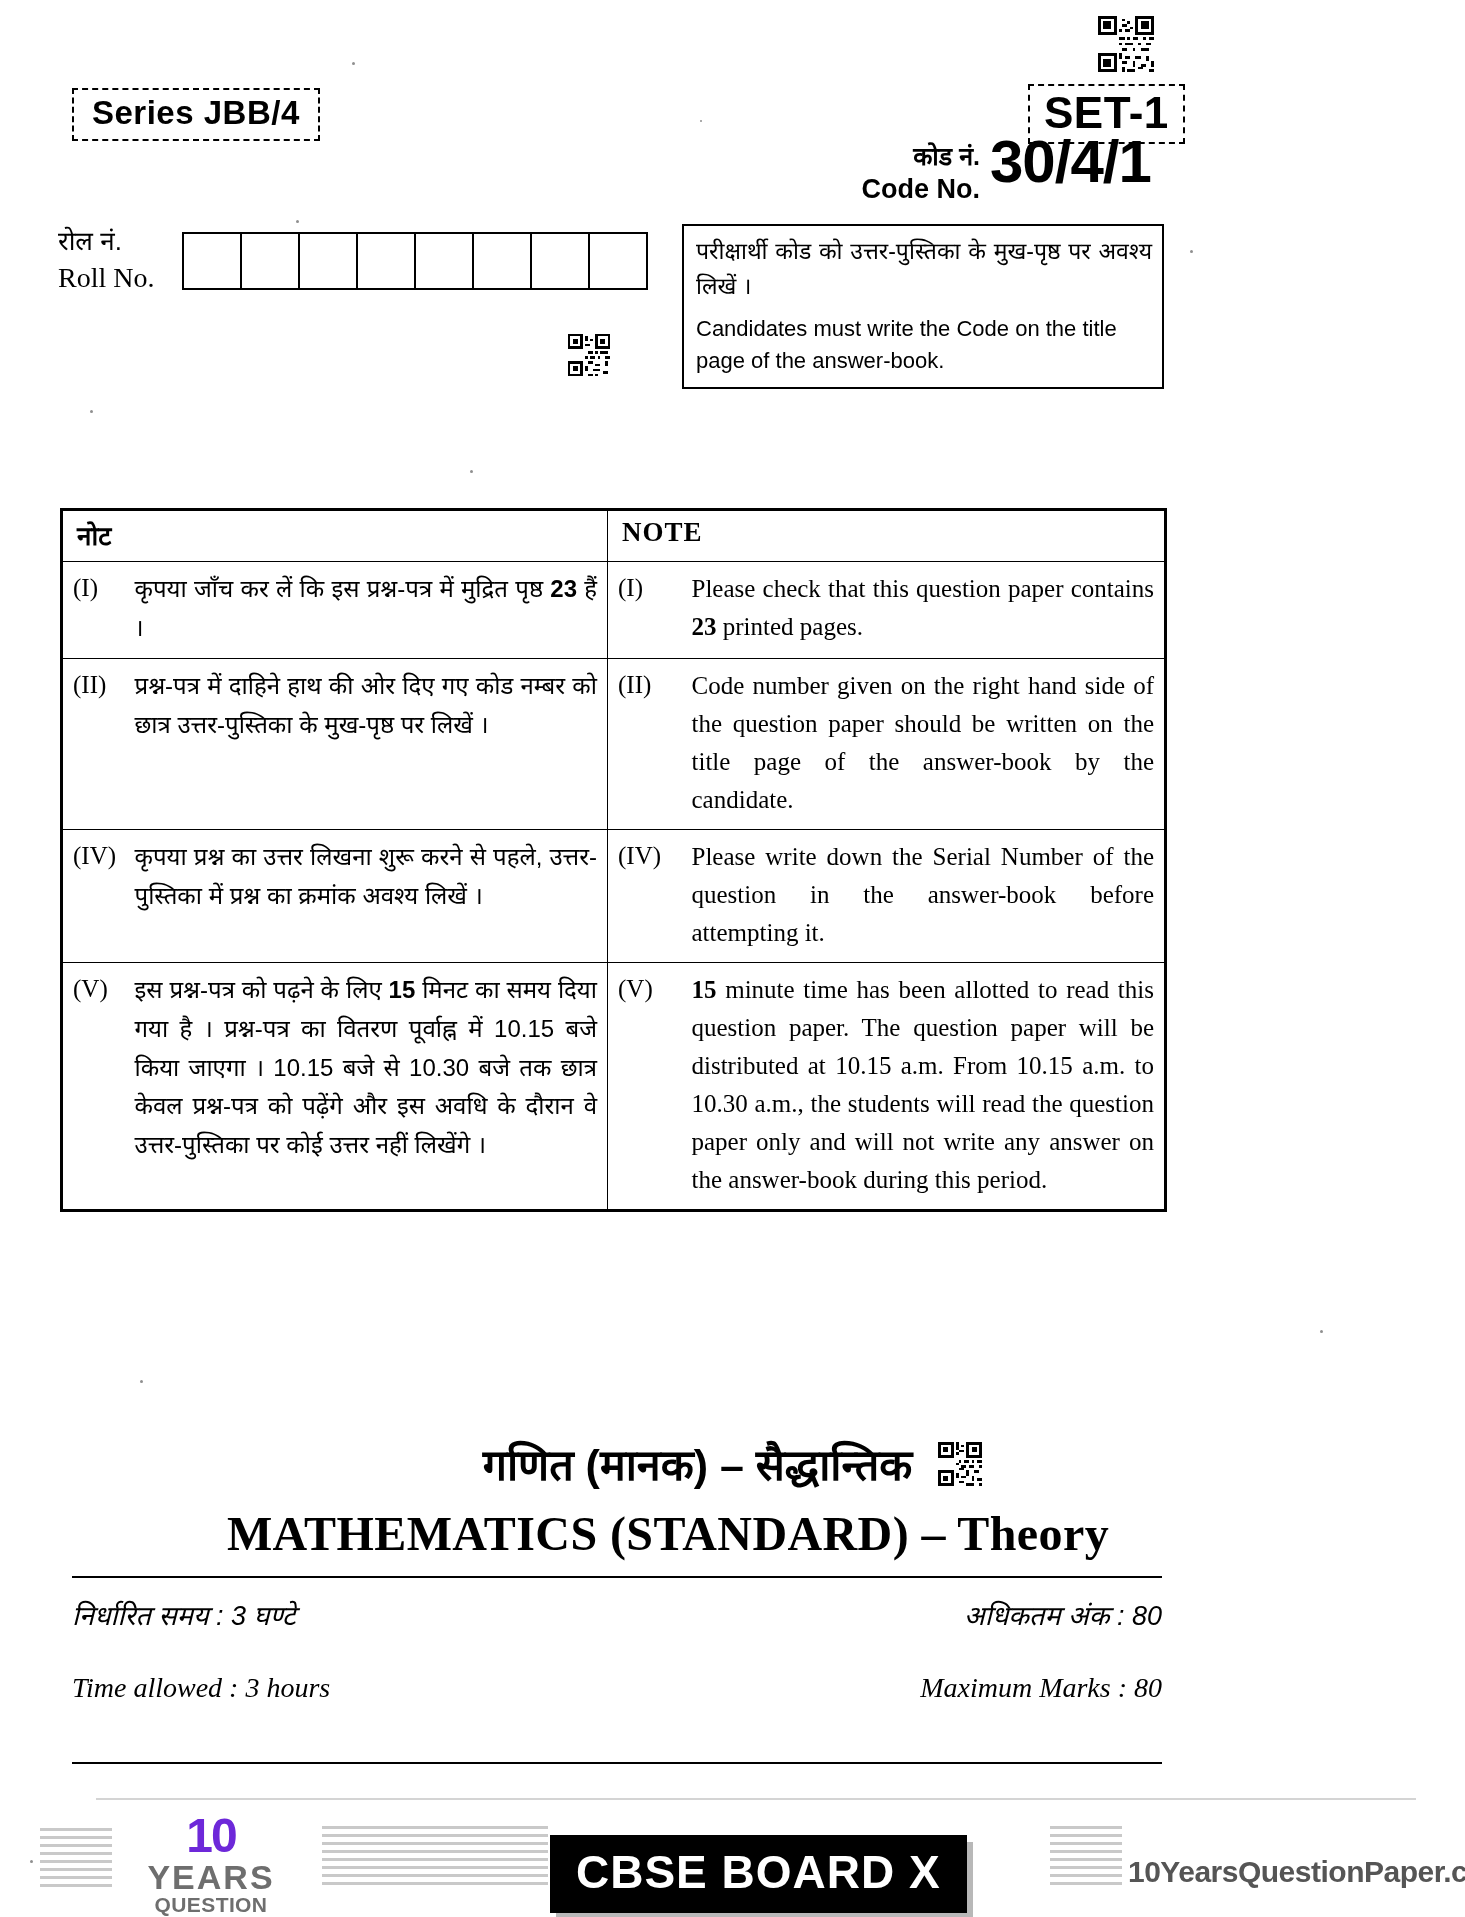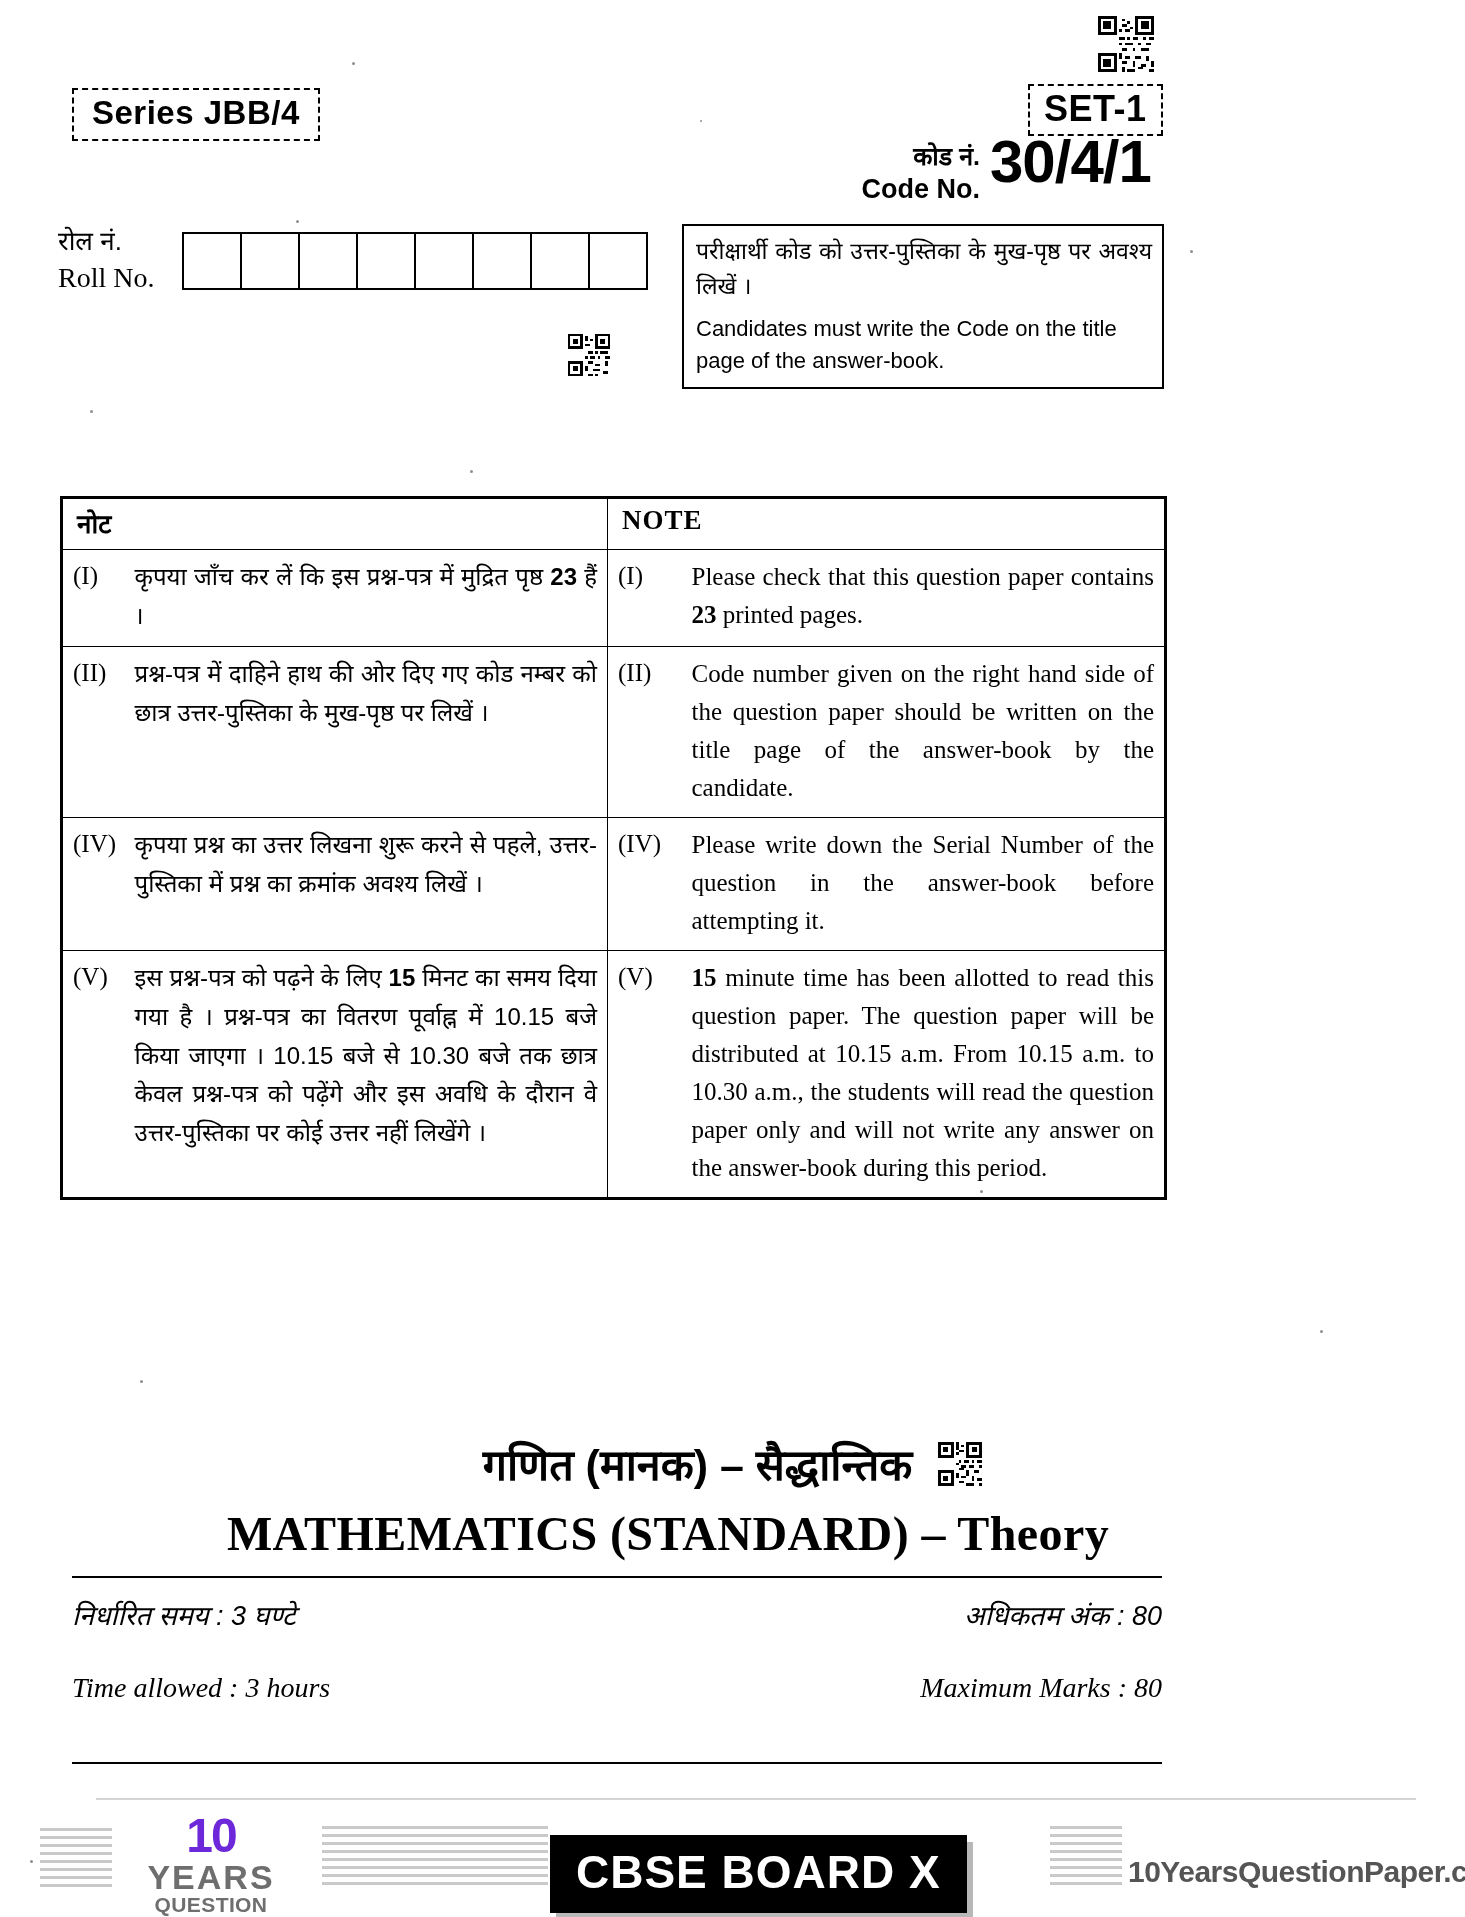--- a/index.html
+++ b/index.html
@@ -32,21 +32,21 @@
   }
 
   
   #set-box{
     left:1028px;top:84px;
     border:2px dashed #000;
     padding:4px 14px 6px 14px;
   }
   #set-box .txt{
     font-family:"Liberation Sans", sans-serif;
-    font-weight:bold;font-size:36px;line-height:1.05;
+    font-weight:bold;font-size:44px;line-height:1.05;
     letter-spacing:.5px;
   }
 
   
   #code-label{
     left:820px;top:140px;width:160px;
     text-align:right;
     font-size:26px;line-height:1.28;font-weight:bold;
   }
   #code-label .hi{font-family:"Liberation Sans", sans-serif;font-size:25px;}
@@ -86,21 +86,21 @@
     font-size:23px;line-height:1.5;
     text-align:justify;text-align-last:left;
   }
   #cand-box .en{
     font-family:"Liberation Sans", sans-serif;
     font-size:22px;line-height:1.45;margin-top:10px;
   }
 
   
   #note-table{
-    left:60px;top:496px;width:1103px;
+    left:60px;top:508px;width:1103px;
     border:2px solid #000;
     border-collapse:collapse;
   }
   #note-table table{
     border-collapse:collapse;width:100%;table-layout:fixed;
   }
   #note-table td{
     border:1.5px solid #000;
     vertical-align:top;
     padding:8px 10px 10px 10px;

